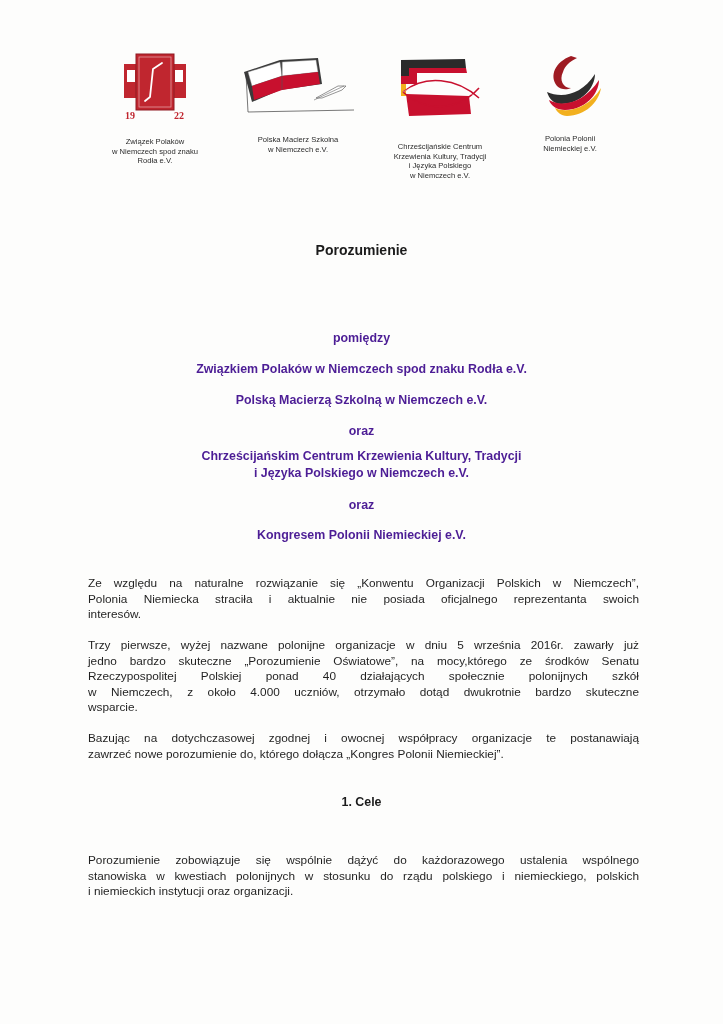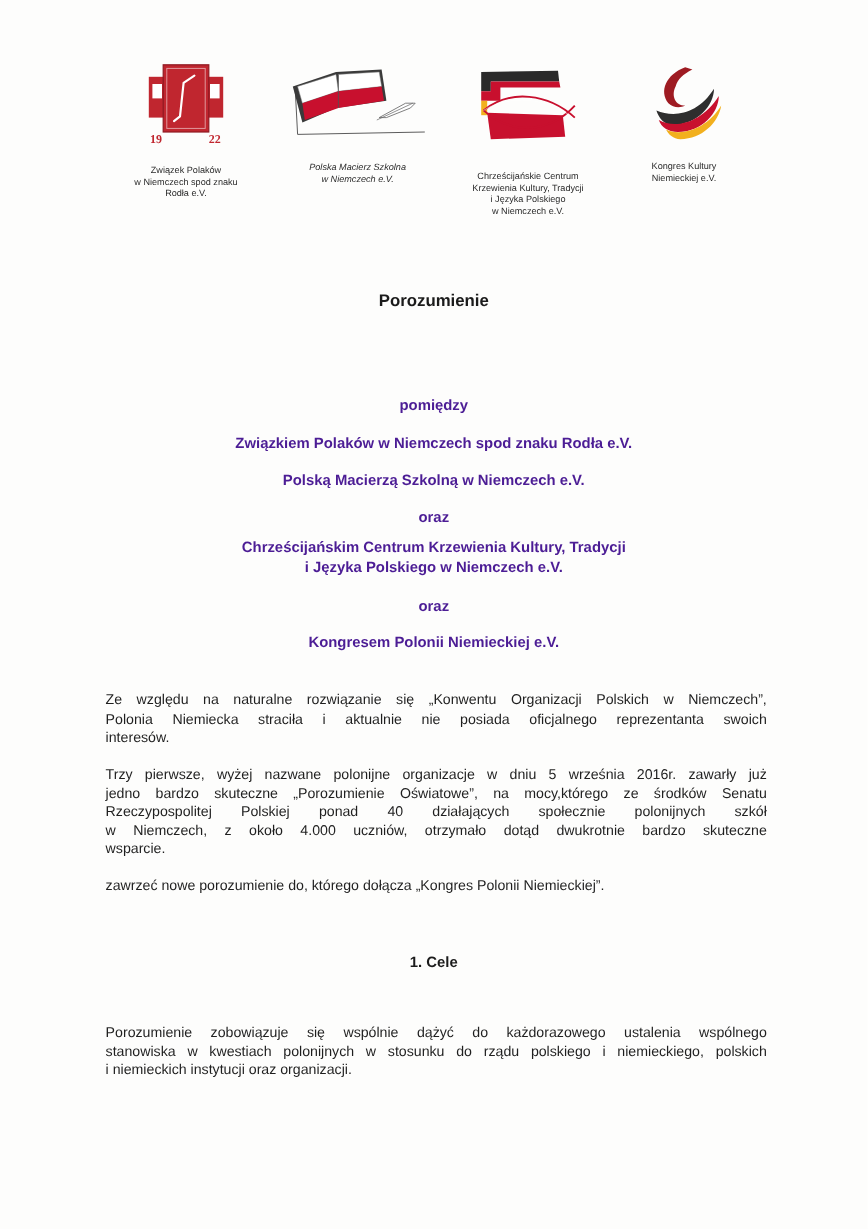--- a/index.html
+++ b/index.html
@@ -16,21 +16,21 @@
   }
   .logo-block .caption span { display: block; white-space: nowrap; }
   .logo-art { display: block; margin: 0 auto; }
 
   #lb1 { left: 90px; top: 52px; width: 130px; }
   #lb1 .logo-art { width: 66px; height: 70px; }
   #lb1 .caption { margin-top: 15px; }
 
   #lb2 { left: 228px; top: 52px; width: 140px; }
   #lb2 .logo-art { width: 120px; height: 72px; margin-left: 10px; }
-  #lb2 .caption { margin-top: 11px; font-style: italic; }
+  #lb2 .caption { margin-top: 11px; }
 
   #lb3 { left: 370px; top: 56px; width: 140px; }
   #lb3 .logo-art { width: 106px; height: 68px; }
   #lb3 .caption { margin-top: 18px; }
 
   #lb4 { left: 520px; top: 52px; width: 100px; }
   #lb4 .logo-art { width: 66px; height: 66px; }
   #lb4 .caption { margin-top: 16px; }
 
   .title {
@@ -131,21 +131,21 @@
 
       <path d="M34 4 C18 10, 12 24, 20 34 C24 38, 30 38, 34 36 C26 36, 22 28, 26 20 C28 14, 32 10, 40 6 Z" fill="#9e1b22"></path>
 
       <path d="M10 40 C24 46, 44 44, 58 22 C58 36, 44 52, 24 52 C16 52, 12 46, 10 40 Z" fill="#2e2e2e"></path>
 
       <path d="M12 48 C26 56, 48 50, 62 28 C62 42, 48 58, 28 58 C20 58, 14 54, 12 48 Z" fill="#c8102e"></path>
 
       <path d="M18 56 C30 62, 52 56, 64 36 C62 50, 48 64, 30 64 C24 64, 20 60, 18 56 Z" fill="#f2b01e"></path>
     </svg>
     <div class="caption">
-      <span>Kongres Kultury</span>
+      <span>Polonia Polonii</span>
       <span>Niemieckiej e.V.</span>
     </div>
   </div>
 </div>
 
 <div class="title">Porozumienie</div>
 
 <div class="center-line" style="top:330px;">pomiędzy</div>
 <div class="center-line" style="top:361px;">Związkiem Polaków w Niemczech spod znaku Rodła e.V.</div>
 <div class="center-line" style="top:392px;">Polską Macierzą Szkolną w Niemczech e.V.</div>
@@ -163,20 +163,21 @@
 
 <div class="para" style="top:638px;">
   <span class="ln">Trzy pierwsze, wyżej nazwane polonijne organizacje w dniu 5 września 2016r. zawarły już</span>
   <span class="ln">jedno bardzo skuteczne „Porozumienie Oświatowe”, na mocy,którego ze środków Senatu</span>
   <span class="ln">Rzeczypospolitej Polskiej ponad 40 działających społecznie polonijnych szkół</span>
   <span class="ln">w Niemczech, z około 4.000 uczniów, otrzymało dotąd dwukrotnie bardzo skuteczne</span>
   <span class="ln last">wsparcie.</span>
 </div>
 
 <div class="para" style="top:731px;">
+  <span class="ln">Bazując na dotychczasowej zgodnej i owocnej współpracy organizacje te postanawiają</span>
   <span class="ln last">zawrzeć nowe porozumienie do, którego dołącza „Kongres Polonii Niemieckiej”.</span>
 </div>
 
 <div class="section-heading">1. Cele</div>
 
 <div class="para" style="top:853px;">
   <span class="ln">Porozumienie zobowiązuje się wspólnie dążyć do każdorazowego ustalenia wspólnego</span>
   <span class="ln">stanowiska w kwestiach polonijnych w stosunku do rządu polskiego i niemieckiego, polskich</span>
   <span class="ln last">i niemieckich instytucji oraz organizacji.</span>
 </div>

